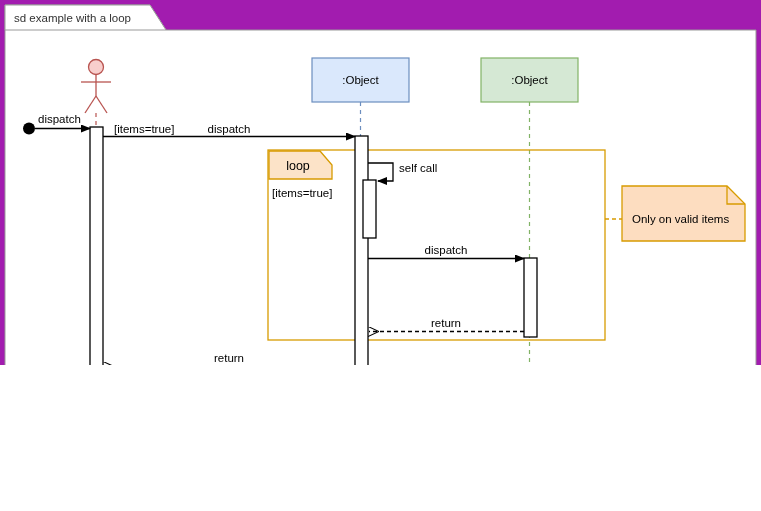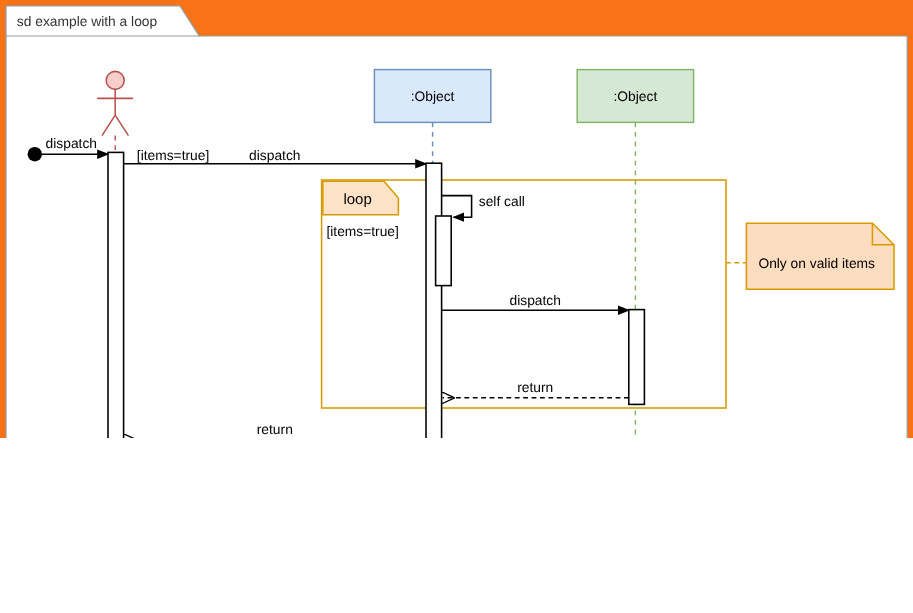--- a/index.html
+++ b/index.html
@@ -7,21 +7,21 @@
     padding: 0;
     background: #ffffff;
   }
   body {
     font-family: "Liberation Sans", sans-serif;
   }
   #canvas-wrap {
     position: relative;
     width: 761px;
     height: 365px;
-    background: #f97316;
+    background: #a21caf;
     overflow: hidden;
   }
   svg {
     display: block;
   }
   .diag-text {
     font-family: "Liberation Sans", sans-serif;
     font-size: 11.5px;
     fill: #000000;
   }

